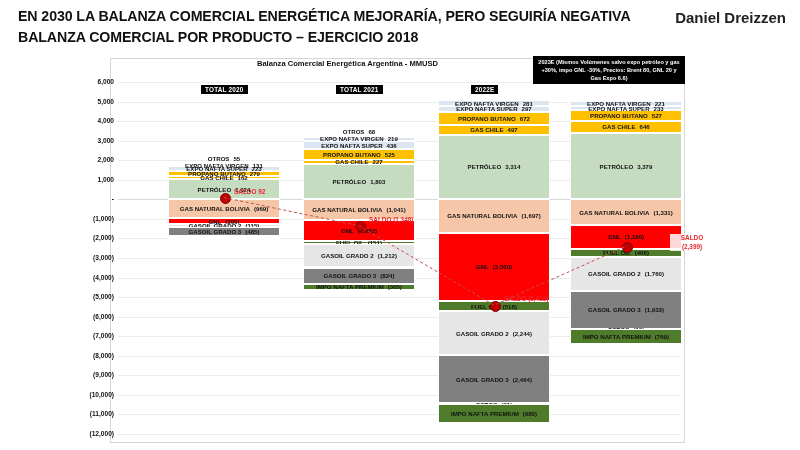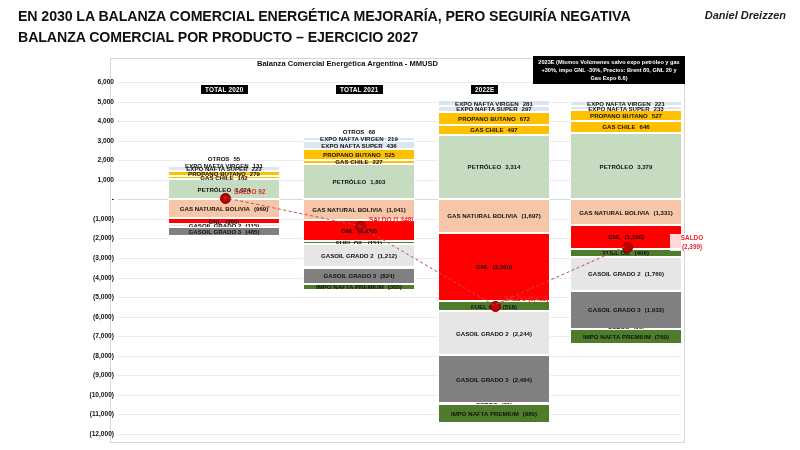--- a/index.html
+++ b/index.html
@@ -9,21 +9,21 @@
     color:#111;overflow:hidden;position:relative;
   }
   
   #slide-header{position:absolute;left:18px;top:6px;width:620px;}
   .slide-title{
     font-size:14.2px;font-weight:700;letter-spacing:-0.1px;
     line-height:21px;color:#111;white-space:nowrap;
   }
   #author{
     position:absolute;right:14px;top:9px;
-    font-size:11px;font-weight:600;color:#222;font-style:italic;
+    font-size:15px;font-weight:600;color:#222;
   }
   
   #chart-frame{
     position:absolute;left:110px;top:58px;width:575px;height:385px;
     border:1px solid #d6d6d6;background:#fff;box-sizing:border-box;
   }
   #chart-title{
     position:absolute;left:110px;top:59px;width:475px;text-align:center;
     font-size:7.6px;font-weight:700;color:#111;
   }
@@ -76,21 +76,21 @@
   .saldo-label.boxed{
     background:rgba(255,255,255,.85);line-height:8.5px;text-align:center;
   }
   #saldo-connector{position:absolute;left:118px;top:82px;width:562px;height:352px;pointer-events:none;}
 </style>
 </head>
 <body>
 
 <div id="slide-header">
   <div class="slide-title">EN 2030 LA BALANZA COMERCIAL ENERGÉTICA MEJORARÍA, PERO SEGUIRÍA NEGATIVA</div>
-  <div class="slide-title">BALANZA COMERCIAL POR PRODUCTO – EJERCICIO 2027</div>
+  <div class="slide-title">BALANZA COMERCIAL POR PRODUCTO – EJERCICIO 2018</div>
 </div>
 <div id="author">Daniel Dreizzen</div>
 
 <div id="chart-frame"></div>
 <div id="chart-title">Balanza Comercial Energética Argentina - MMUSD</div>
 
 <div id="yaxis">
     <div class="ytick" style="top: 0px;">6,000</div>
     <div class="ytick" style="top: 19.5556px;">5,000</div>
     <div class="ytick" style="top: 39.1111px;">4,000</div>

